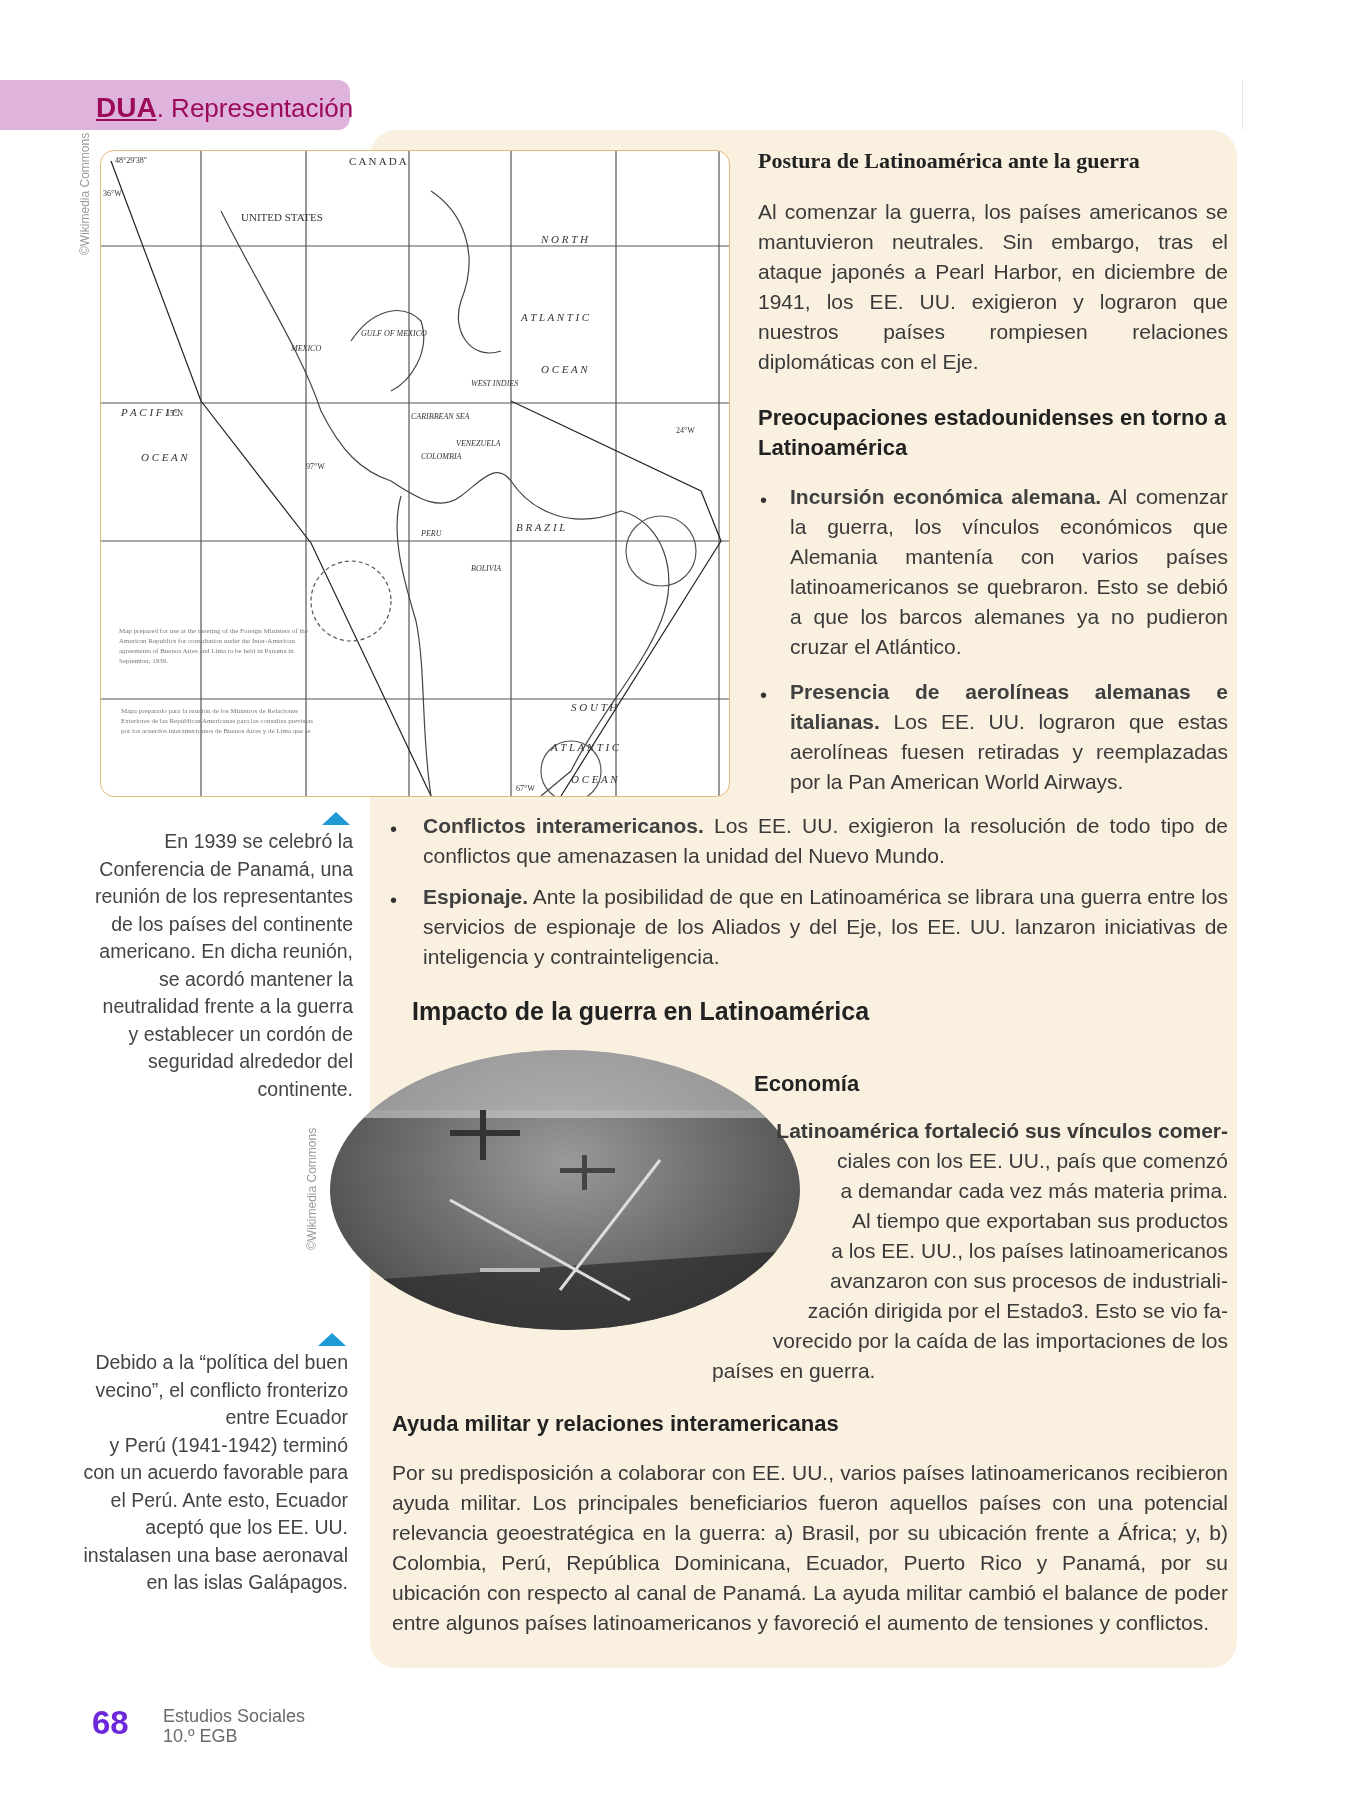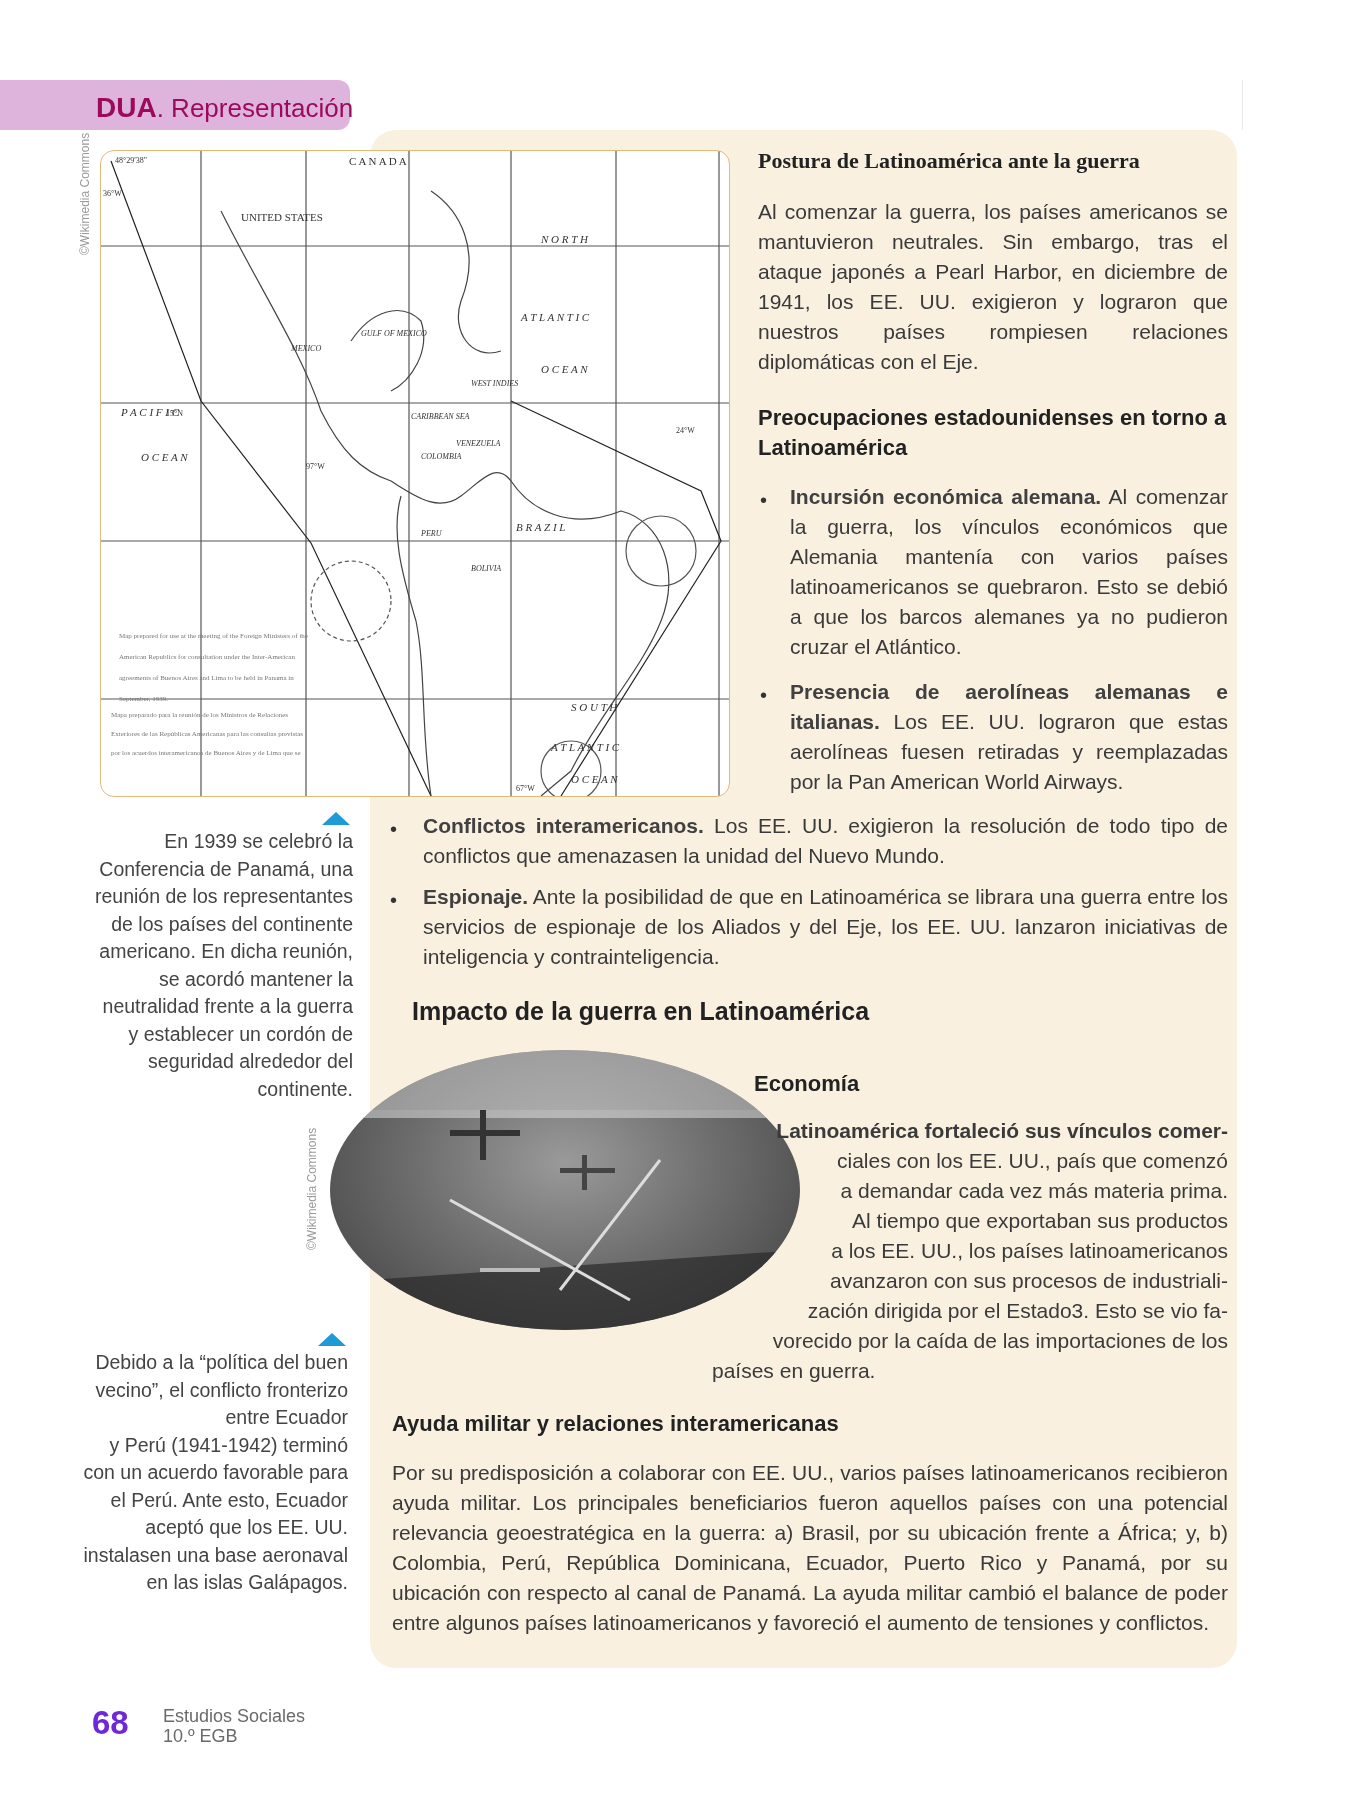--- a/index.html
+++ b/index.html
@@ -1,21 +1,21 @@
 <!DOCTYPE html>
 <html><head>
 <meta charset="utf-8">
 <style>
   html,body{margin:0;padding:0;}
   body{width:1350px;height:1800px;position:relative;background:#ffffff;overflow:hidden;
        font-family:"Liberation Sans","DejaVu Sans",sans-serif;color:#3a3a3a;}
   .tab{position:absolute;left:0;top:80px;width:350px;height:50px;background:#dfb4dc;
        border-radius:0 12px 12px 0;}
   .tab-text{position:absolute;left:96px;top:92px;font-size:26px;color:#9c0a5c;}
-  .tab-text b{font-weight:bold;font-size:28px;}
+  .tab-text b{font-weight:bold;font-size:28px;text-decoration:underline;}
   .cream{position:absolute;left:370px;top:130px;width:867px;height:1538px;background:#f9f0e0;
          border-radius:26px;}
   .page-rule{position:absolute;left:1242px;top:80px;width:1px;height:50px;background:#e8e8e8;}
   .map{position:absolute;left:100px;top:150px;width:628px;height:645px;background:#fff;
        border:1.5px solid #e3b97a;border-radius:14px;overflow:hidden;}
   .credit-v{position:absolute;font-size:12px;color:#9a9a9a;transform:rotate(-90deg);transform-origin:left top;white-space:nowrap;}
   .h3{position:absolute;font-weight:bold;font-size:22px;color:#222;}
   .h2{position:absolute;font-weight:bold;font-size:25px;color:#222;}
   .p{position:absolute;font-size:21px;line-height:30px;color:#3a3a3a;text-align:justify;}
   .p b{color:#404040;}
@@ -84,22 +84,22 @@
       <text x="450" y="600">A T L A N T I C</text>
       <text x="470" y="632">O C E A N</text>
       <text x="14" y="12" font-size="8" font-style="normal">48°29'38"</text>
       <text x="2" y="45" font-size="8" font-style="normal">36°W</text>
       <text x="65" y="265" font-size="8" font-style="normal">15°N</text>
       <text x="205" y="318" font-size="8" font-style="normal">97°W</text>
       <text x="575" y="282" font-size="8" font-style="normal">24°W</text>
       <text x="415" y="640" font-size="8" font-style="normal">67°W</text>
     </g>
   </svg>
-  <div style="position:absolute;left:18px;top:475px;width:200px;font-size:7px;line-height:21px;color:#777;font-family:'Liberation Serif',serif;">Map prepared for use at the meeting of the Foreign Ministers of the American Republics for consultation under the Inter-American agreements of Buenos Aires and Lima to be held in Panama in September, 1939.</div>
-  <div style="position:absolute;left:10px;top:555px;width:200px;font-size:7px;line-height:19px;color:#777;font-family:'Liberation Serif',serif;">Mapa preparado para la reunión de los Ministros de Relaciones Exteriores de las Repúblicas Americanas para las consultas previstas por los acuerdos interamericanos de Buenos Aires y de Lima que se</div>
+  <div style="position:absolute;left:18px;top:475px;width:200px;font-size:7px;line-height:10px;color:#777;font-family:'Liberation Serif',serif;">Map prepared for use at the meeting of the Foreign Ministers of the American Republics for consultation under the Inter-American agreements of Buenos Aires and Lima to be held in Panama in September, 1939.</div>
+  <div style="position:absolute;left:20px;top:555px;width:200px;font-size:7px;line-height:10px;color:#777;font-family:'Liberation Serif',serif;">Mapa preparado para la reunión de los Ministros de Relaciones Exteriores de las Repúblicas Americanas para las consultas previstas por los acuerdos interamericanos de Buenos Aires y de Lima que se</div>
 </div>
 
 <div class="h3" style="left:758px;top:148px;font-family:Liberation Serif, serif;">Postura de Latinoamérica ante la guerra</div>
 <div class="p" style="left:758px;top:197px;width:470px;">Al comenzar la guerra, los países americanos se mantuvieron neutrales. Sin embargo, tras el ataque japonés a Pearl Harbor, en diciembre de 1941, los EE. UU. exigieron y lograron que nuestros países rompiesen relaciones diplomáticas con el Eje.</div>
 
 <div class="h3" style="left:758px;top:403px;width:470px;line-height:30px;">Preocupaciones estadounidenses en torno a Latinoamérica</div>
 
 <div class="bullet" style="left:760px;top:489px;">•</div>
 <div class="p" style="left:790px;top:482px;width:438px;"><b>Incursión económica alemana.</b><span> Al comenzar la guerra, los vínculos económicos que Alemania mantenía con varios países latinoamericanos se quebraron. Esto se debió a que los barcos alemanes ya no pudieron cruzar el Atlántico.</span></div>
 

